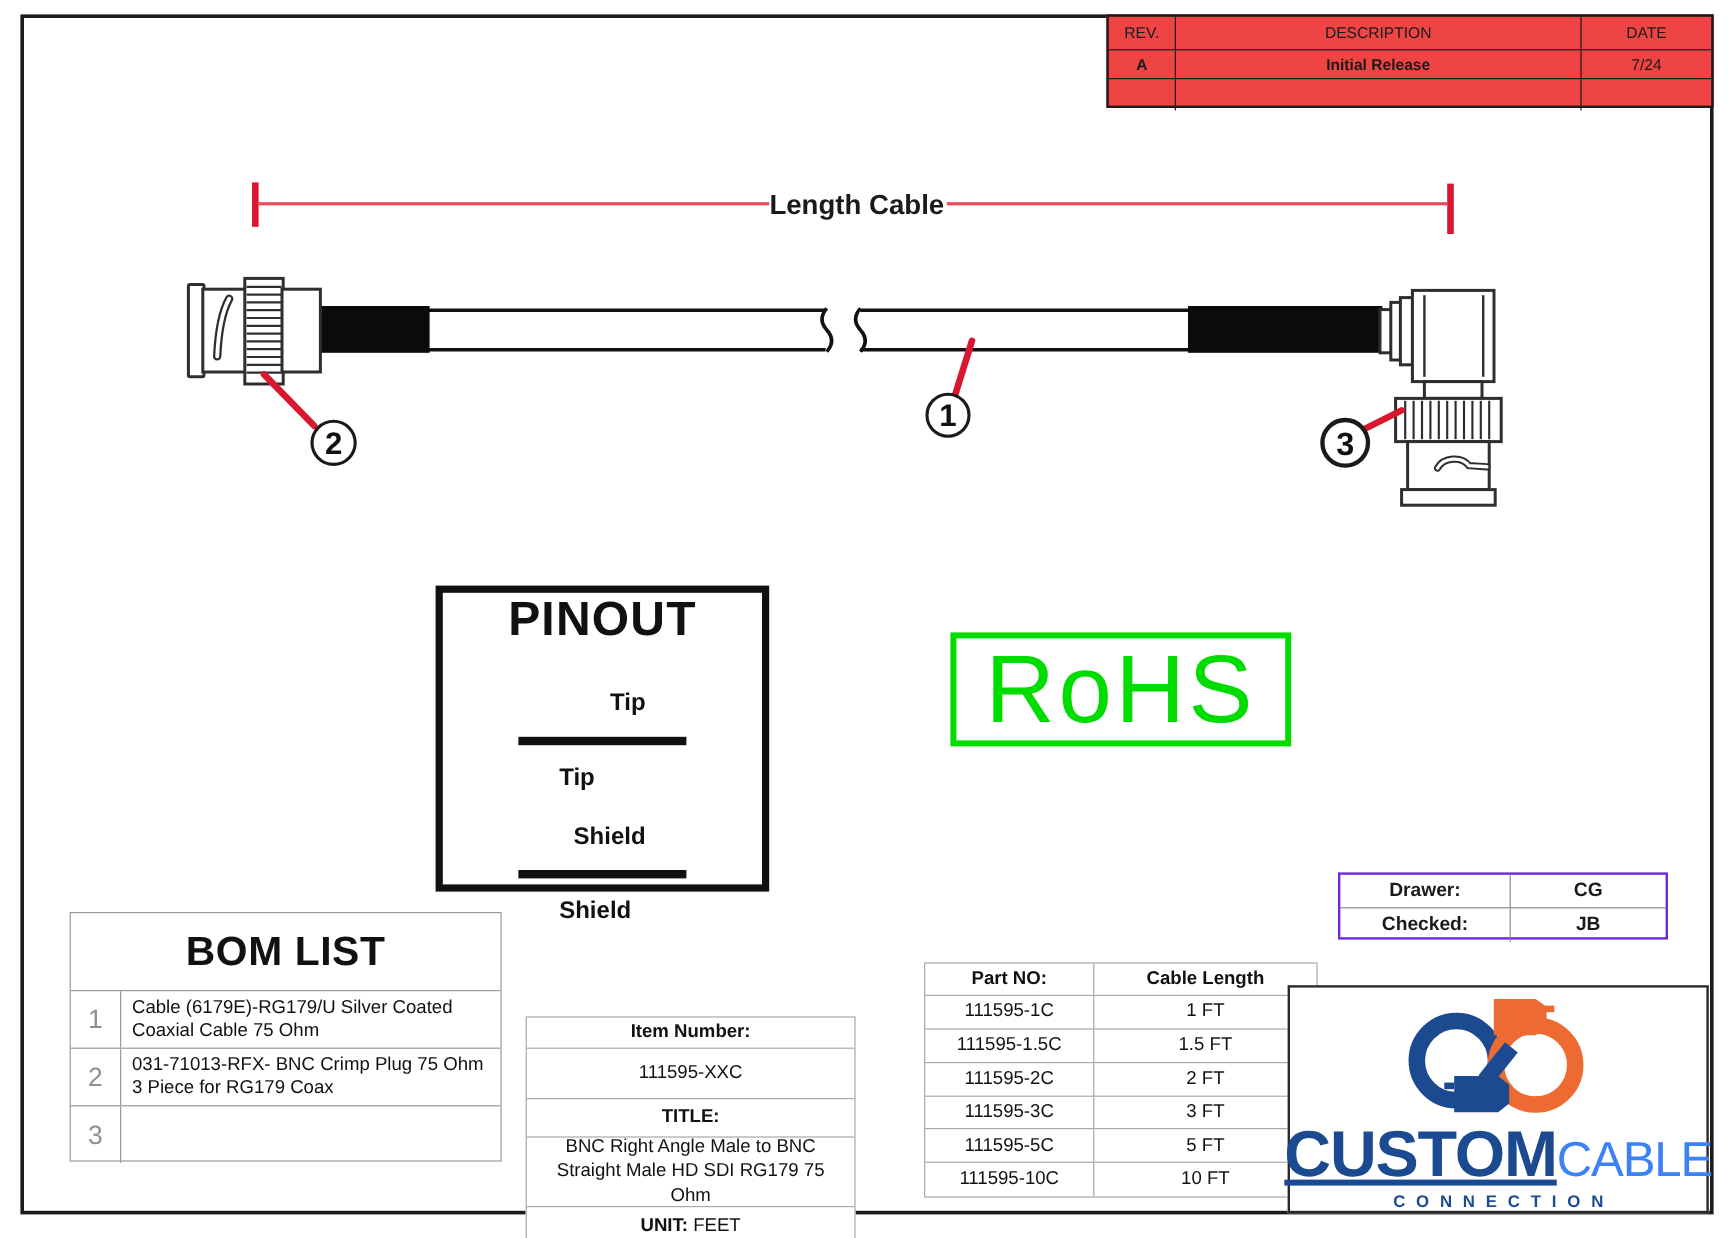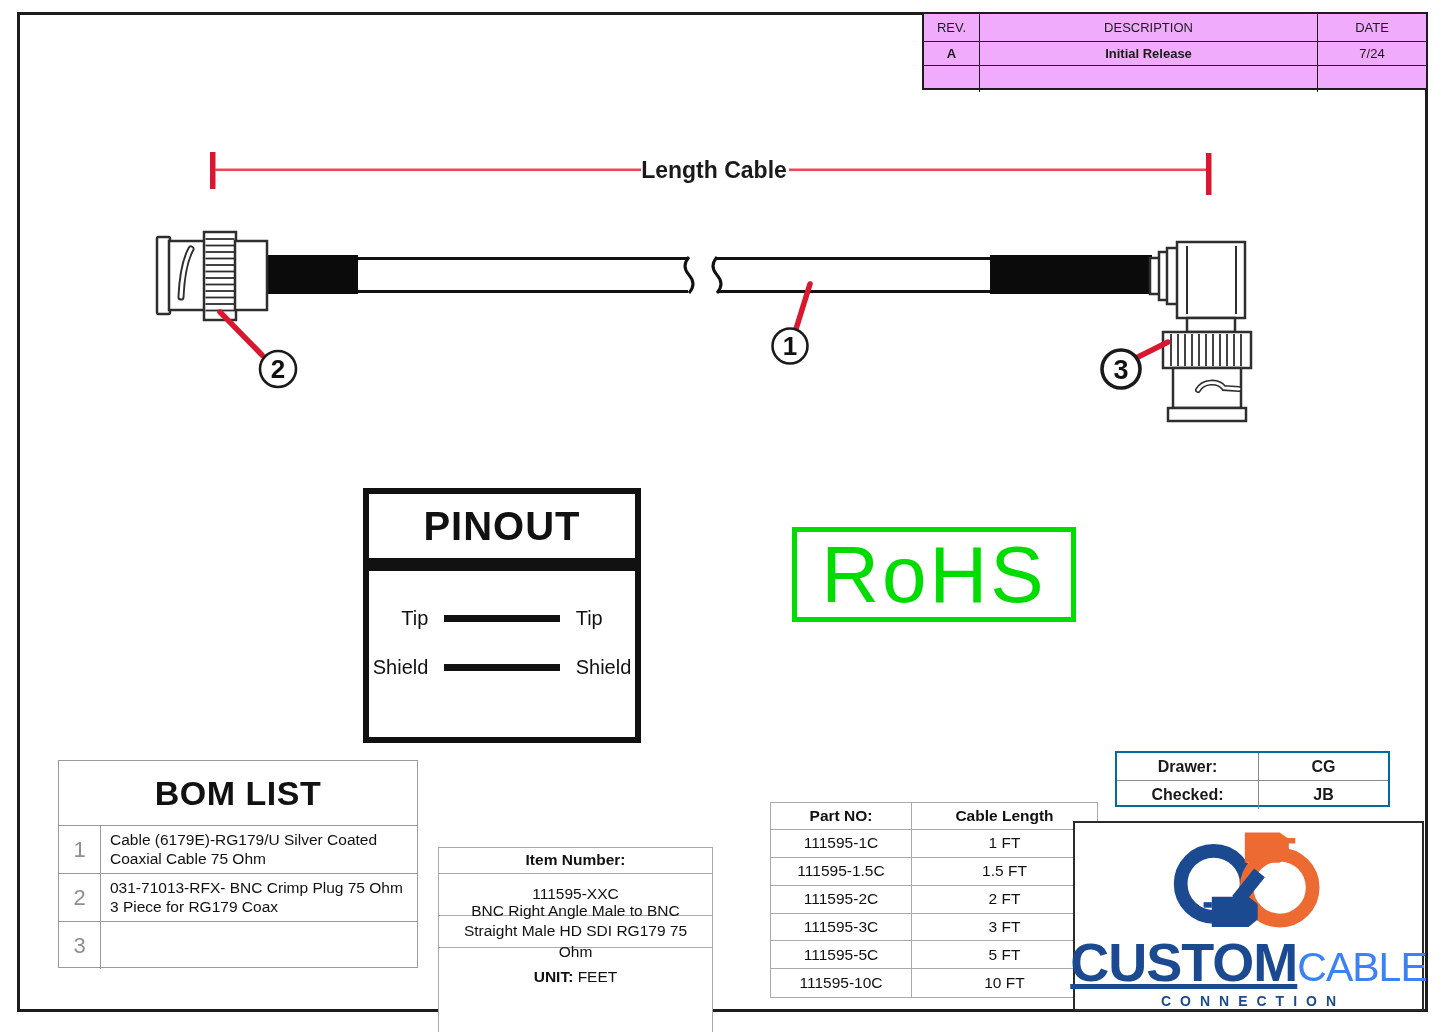--- a/index.html
+++ b/index.html
@@ -6,52 +6,52 @@
   html,body { background:#fff; }
   body { font-family: "Liberation Sans", "DejaVu Sans", sans-serif; color:#1a1a1a; }
   .page { position:relative; width:1445px; height:1032px; background:#fff; overflow:hidden; }
 
   
   .frame { position:absolute; left:17px; top:12px; width:1411px; height:1000px; border:3px solid #1c1c1c; }
 
   
   .rev-table { position:absolute; left:922px; top:12px; width:506px; height:78px;
     display:grid; grid-template-columns:56px 338px 1fr; grid-template-rows:28px 24px 26px;
-    border:2px solid #1c1c1c; background:#f0abfc; font-size:13px; }
+    border:2px solid #1c1c1c; background:#ef4444; font-size:13px; }
   .rev-table .cell { display:flex; align-items:center; justify-content:center; border-right:1.5px solid #1c1c1c; border-bottom:1.5px solid #1c1c1c; }
   .rev-table .cell.last-col { border-right:none; }
   .rev-table .cell.last-row { border-bottom:none; }
   .rev-table .hdr { font-weight:500; }
   .rev-table .val { font-weight:600; }
 
   
   .diagram { position:absolute; left:140px; top:140px; width:1160px; height:290px; }
 
   
   .pinout { position:absolute; left:363px; top:488px; width:278px; height:255px;
     border:6px solid #111; background:#fff; display:flex; flex-direction:column; }
   .pinout-header { height:64px; display:flex; align-items:center; justify-content:center;
     font-size:40px; font-weight:800; letter-spacing:1px; color:#111; }
   .pinout-band { height:13px; background:#111; }
   .pinout-body { flex:1; padding-top:36px; }
   .pin-row { display:flex; align-items:center; justify-content:center; gap:16px; margin-bottom:26px;
-    font-size:20px; font-weight:400; color:#111; }
+    font-size:20px; font-weight:700; color:#111;flex-direction:column; }
   .pin-label-l { width:72px; text-align:right; }
   .pin-label-r { width:72px; text-align:left; }
   .pin-line { width:140px; height:7px; background:#111; }
 
   
   .rohs { position:absolute; left:792px; top:527px; width:284px; height:95px;
     border:5px solid #00dc00; color:#00dc00; display:flex; align-items:center; justify-content:center;
     font-size:80px; font-weight:400; letter-spacing:3px; line-height:1;text-align:right; }
 
   
   .approval { position:absolute; left:1115px; top:727px; width:275px; height:56px;
     display:grid; grid-template-columns:142px 1fr; grid-template-rows:28px 28px;
-    border:2px solid #0369a1; background:#fff; font-size:16px; font-weight:700;margin-top:24px; }
+    border:2px solid #6d28d9; background:#fff; font-size:16px; font-weight:700; }
   .approval .cell { display:flex; align-items:center; justify-content:center; border-right:1.5px solid #8a8a8a; border-bottom:1.5px solid #8a8a8a; }
   .approval .cell.last-col { border-right:none; }
   .approval .cell.last-row { border-bottom:none; }
 
   
   .bom { position:absolute; left:58px; top:760px; width:360px; height:208px;
     border:1.5px solid #9a9a9a; background:#fff; }
   .bom-header { height:64px; display:flex; align-items:center; justify-content:center;
     font-size:34px; font-weight:800; letter-spacing:0.5px; color:#111; }
   .bom-row { display:grid; grid-template-columns:42px 1fr; height:48px; border-top:1.5px solid #9a9a9a; }
@@ -236,20 +236,21 @@
       <div class="bom-desc">031-71013-RFX- BNC Crimp Plug 75 Ohm 3 Piece for RG179 Coax</div>
     </div>
     <div class="bom-row">
       <div class="bom-num">3</div>
     </div>
   </div>
 
   <div class="item-info">
     <div class="row bold">Item Number:</div>
     <div class="row">111595-XXC</div>
+    <div class="row bold">TITLE:</div>
     <div class="row">BNC Right Angle Male to BNC Straight Male HD SDI RG179 75 Ohm</div>
     <div class="row last">
       <span class="bold">UNIT:</span>
       <span style="white-space:pre"> </span>
       <span>FEET</span>
     </div>
   </div>
 
   <div class="part-table">
     <div class="cell hdr">Part NO:</div>

